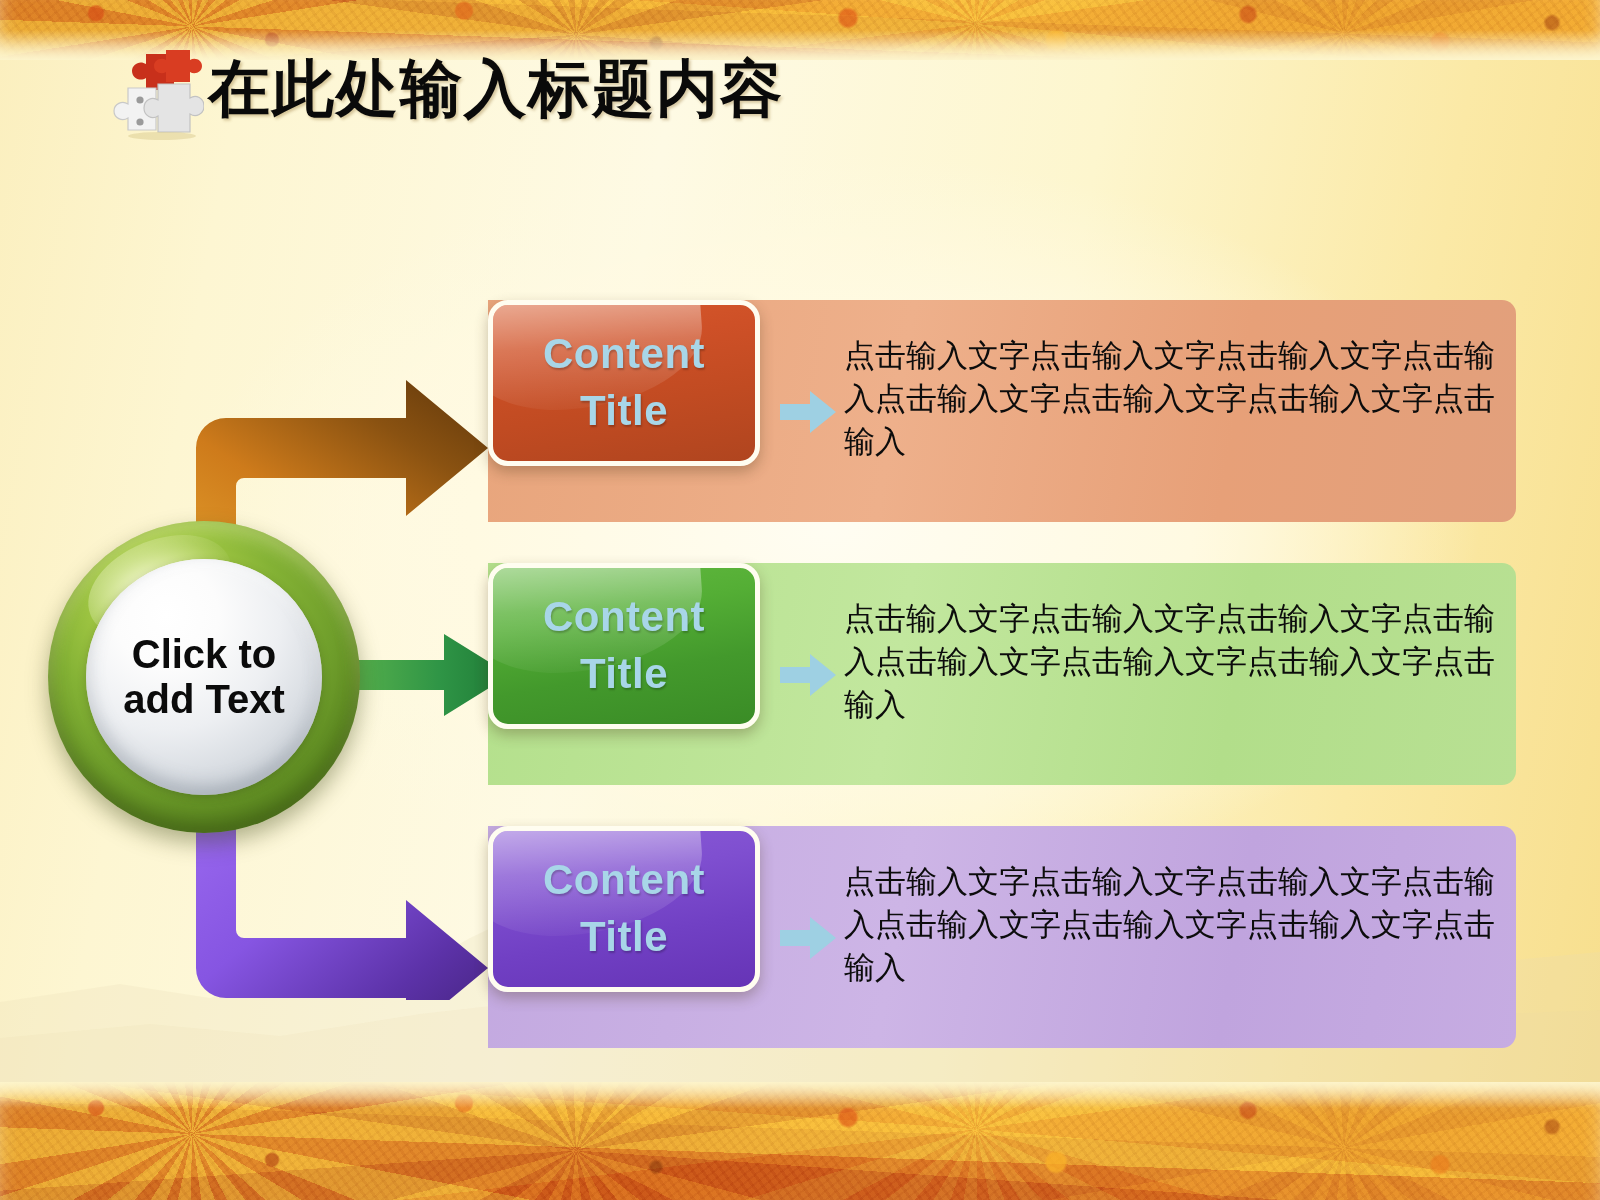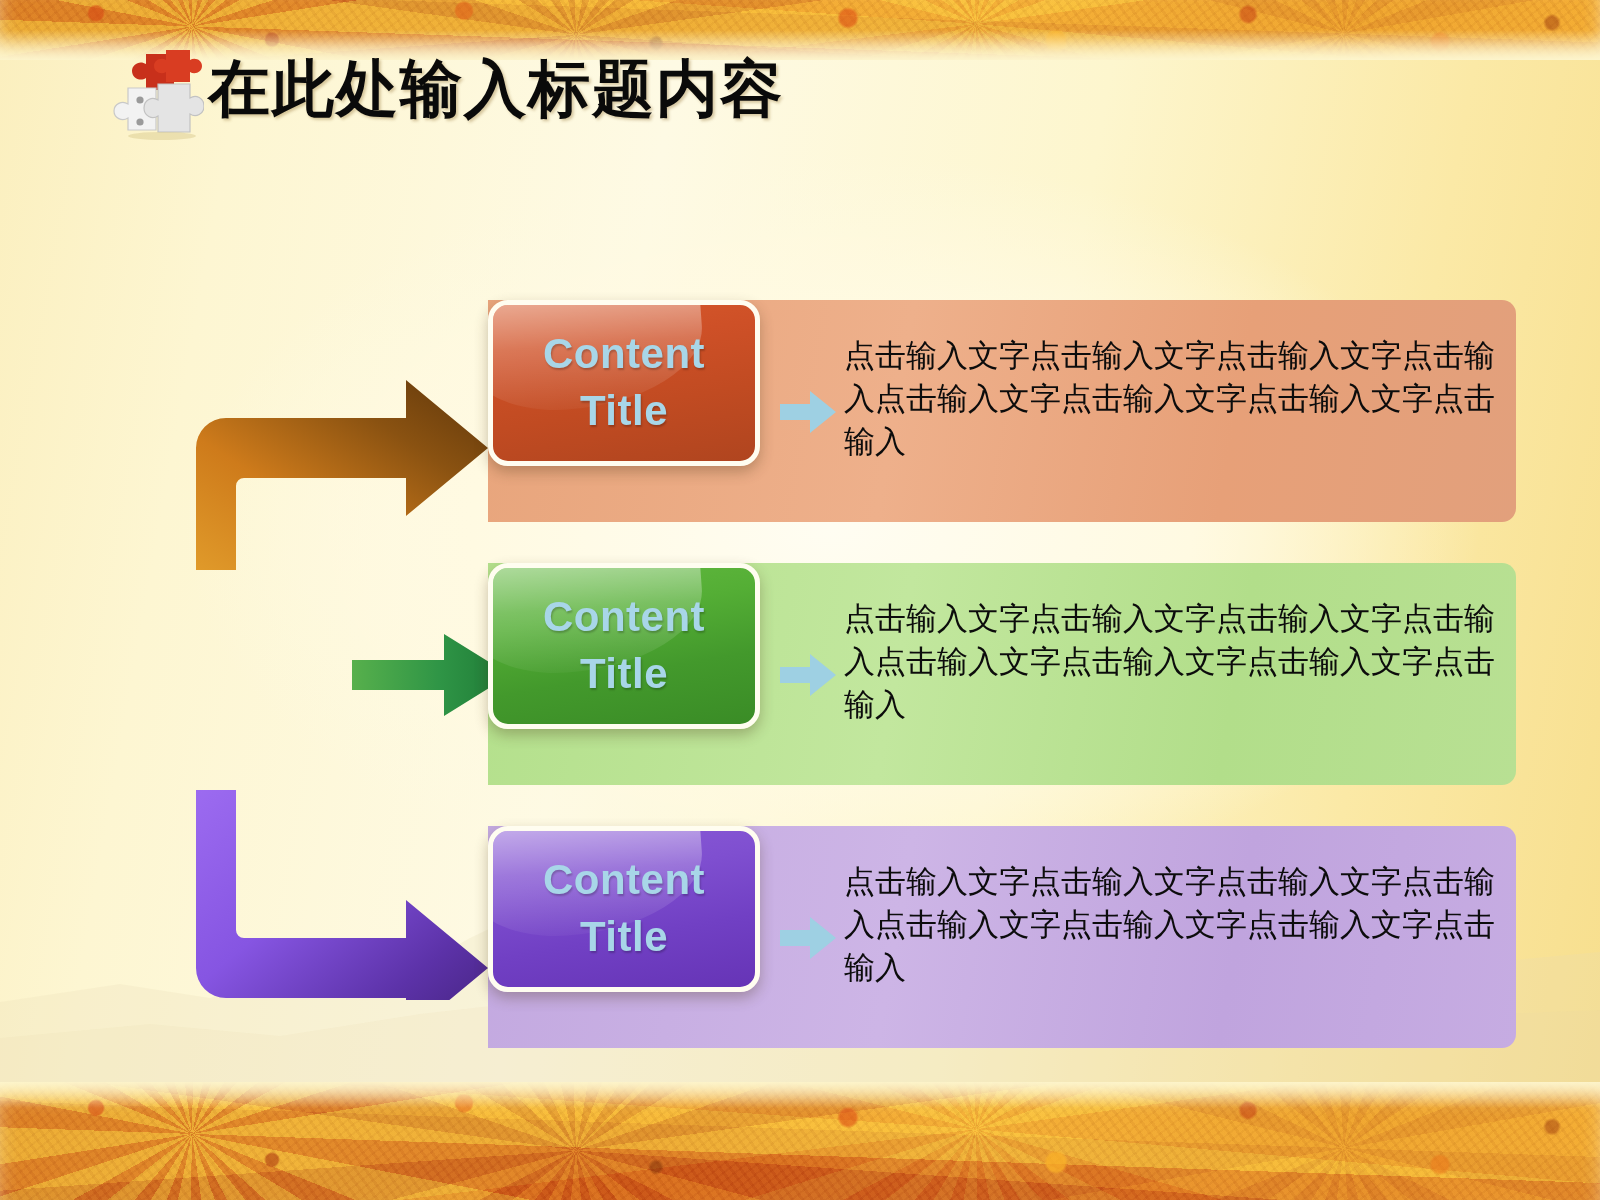--- a/index.html
+++ b/index.html
@@ -253,16 +253,25 @@
         <span>Content</span><br>
         <span>Title</span>
       </span>
     </div>
     <svg class="mini-arrow" viewBox="0 0 58 48">
       <path d="M0,16 L30,16 L30,3 L56,24 L30,45 L30,32 L0,32 Z" fill="#9ED0E3"></path>
     </svg>
     <div class="body-text">点击输入文字点击输入文字点击输入文字点击输入点击输入文字点击输入文字点击输入文字点击输入</div>
   </div>
 
+  <div class="hub">
+    <div class="hub-ring"></div>
+    <div class="hub-inner">
+      <div class="hub-text">
+        <span>Click to</span><br>
+        <span>add Text</span>
+      </div>
+    </div>
+  </div>
 
   <div class="border-band border-bottom"></div>
 
 </div>
 
 </body></html>

